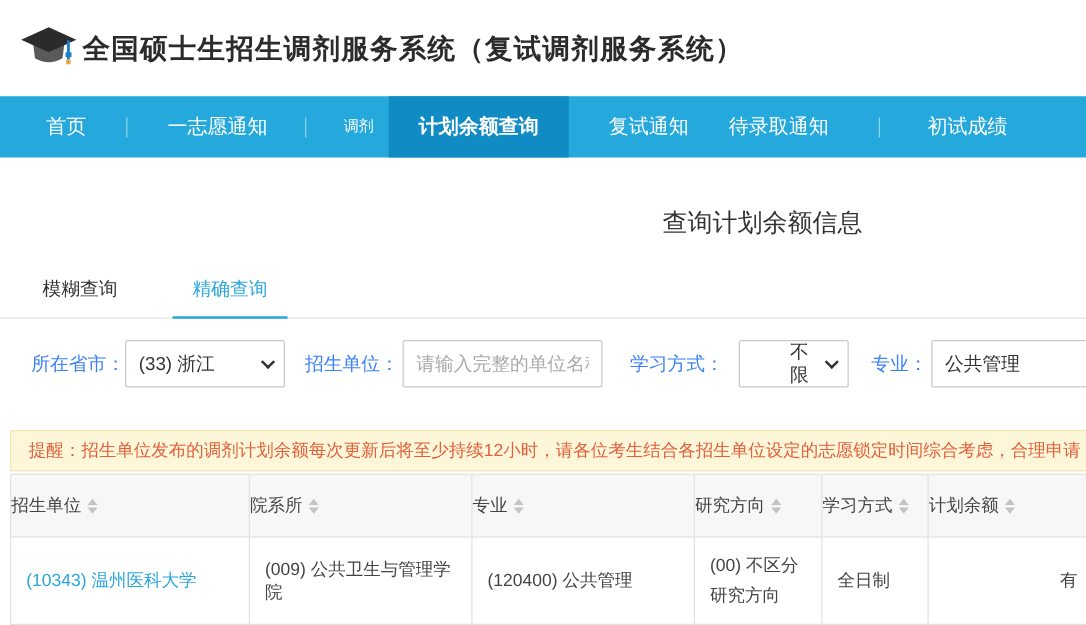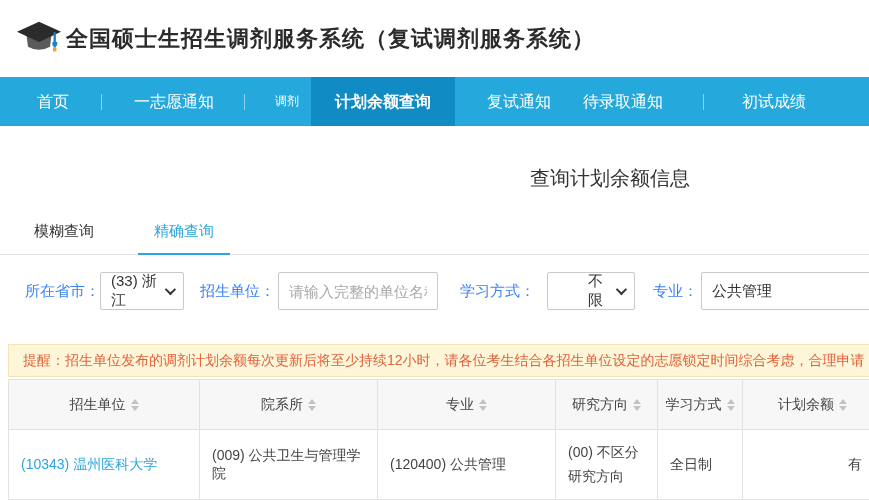--- a/index.html
+++ b/index.html
@@ -32,41 +32,41 @@
   .tabs { margin-top: 30px; width: 1220px; border-bottom: 1px solid #e4e4e4; padding-left: 18px; display: flex; }
   .tab { font-size: 15px; padding: 0 16px 12px 16px; cursor: pointer; color: #333; }
   .tab.active { color: #2ba6dd; border-bottom: 2px solid #2ba6dd; margin-bottom: -1px; }
   .tab + .tab { margin-left: 28px; }
 
   
   .filters { display: flex; align-items: center; margin: 17px 0 0 25px; font-size: 15px; }
   .f-label { color: #3b82f6; white-space: nowrap; }
   .sel { border: 1px solid #c9c9c9; border-radius: 2px; height: 38px; display: flex; align-items: center;
          justify-content: space-between; padding: 0 10px 0 10px; background: #fff; cursor: pointer; }
-  .sel-province { width: 84px; }
+  .sel-province { width: 128px; }
   .sel-mode { width: 88px; margin-left: 12px; padding-left: 40px; }
   .chev { width: 8px; height: 8px; border-right: 2px solid #333; border-bottom: 2px solid #333;
           transform: rotate(45deg) translateY(-2px); margin-left: 6px; flex: 0 0 auto; }
   .txt { border: 1px solid #c9c9c9; border-radius: 2px; height: 38px; padding: 0 10px; font-size: 15px;
          font-family: "Liberation Sans", "DejaVu Sans", sans-serif; color: #333; outline: none; }
   .txt::placeholder { color: #a9a9a9; }
   .txt-unit { width: 160px; margin-left: 3px; }
   .txt-major { width: 290px; margin-left: 3px; }
   .ml16 { margin-left: 16px; }
   .ml22 { margin-left: 22px; }
   .ml18 { margin-left: 18px; }
 
   
   .notice { margin: 34px 0 2px 8px; width: 1204px; height: 33px; line-height: 31px; background: #fdf6d8;
             border: 1px solid #f3e6b4; color: #e2613c; font-size: 14px; padding-left: 14px; white-space: nowrap; overflow: hidden; }
 
   
   .tbl { margin-left: 8px; border-collapse: collapse; table-layout: fixed; width: 874px; font-size: 14px; }
   .tbl th, .tbl td { border: 1px solid #e2e2e2; }
-  .tbl th { height: 50px; background: #f7f7f7; font-weight: normal; color: #444; text-align: center; margin-left: 16px; }
+  .tbl th { height: 50px; background: #f7f7f7; font-weight: normal; color: #444; text-align: left; margin-left: 16px; }
   .tbl td { height: 70px; background: #fff; color: #444; padding: 0 10px 0 12px; }
   .col-unit { width: 191px; } .col-dept { width: 178px; } .col-major { width: 178px; }
   .col-dir { width: 102px; } .col-mode { width: 85px; } .col-quota { width: 140px; }
   .cell-link { color: #2ba6dd; text-decoration: none; cursor: pointer; }
   .td-dir { line-height: 1.7; }
   .td-quota { text-align: right; padding-right: 20px !important; }
   .sort { display: inline-flex; flex-direction: column; margin-left: 5px; vertical-align: middle; gap: 2px; }
   .sort i { display: block; width: 0; height: 0; border-left: 4px solid transparent; border-right: 4px solid transparent; }
   .sort .up { border-bottom: 5px solid #c3c3c3; }
   .sort .dn { border-top: 5px solid #c3c3c3; }

